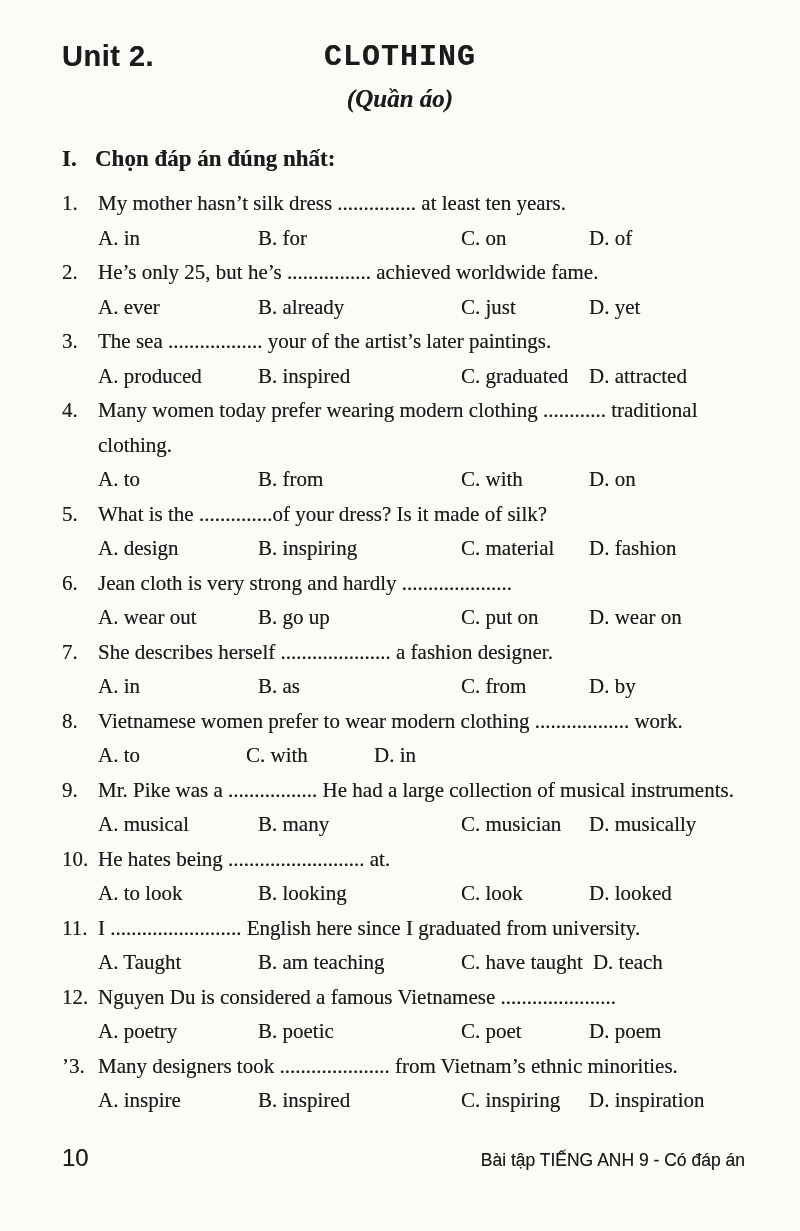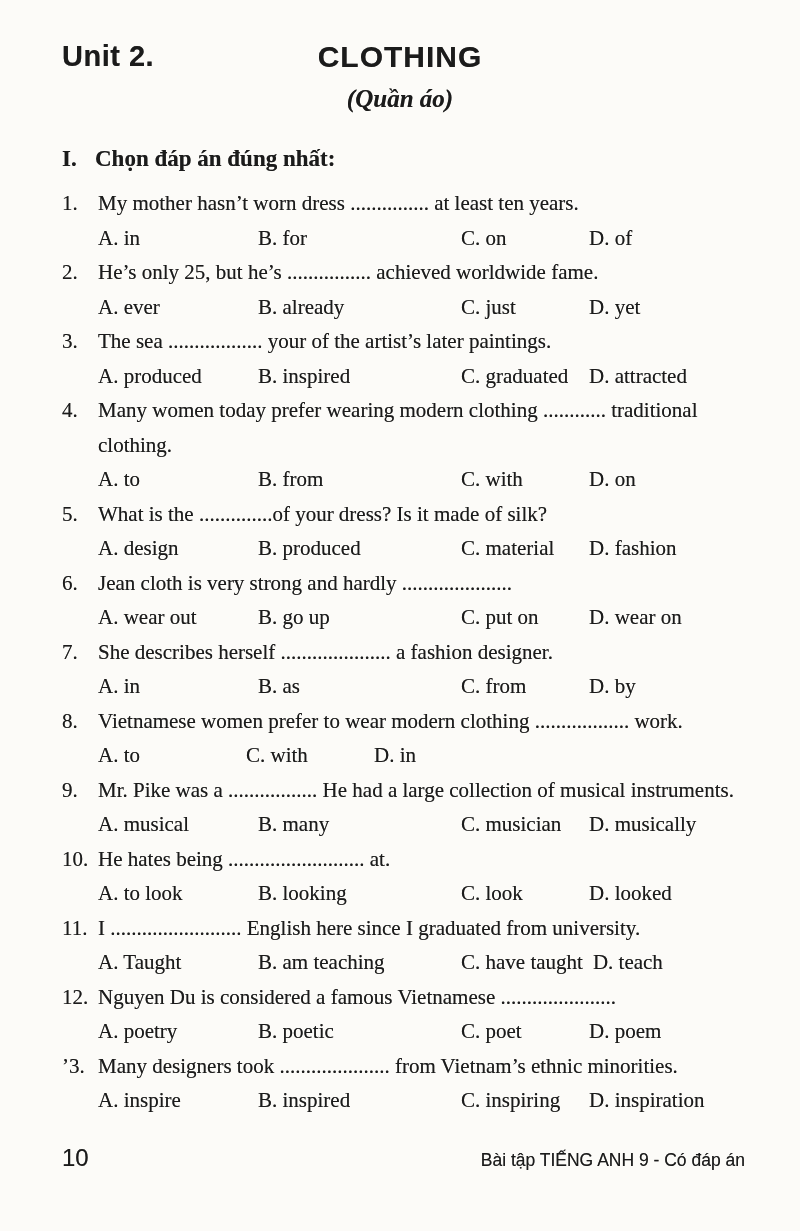--- a/index.html
+++ b/index.html
@@ -35,21 +35,21 @@
   .page-title {
     position: absolute;
     left: 0;
     top: 40px;
     width: 100%;
     margin: 0;
     text-align: center;
     font-size: 30px;
     font-weight: bold;
     letter-spacing: 1px;
-    font-family: Liberation Sans, sans-serif;
+    font-family: Liberation Mono, monospace;
   }
   .page-subtitle {
     position: absolute;
     left: 0;
     top: 85px;
     width: 100%;
     text-align: center;
     font-size: 25px;
     font-weight: bold;
     font-style: italic;
@@ -133,21 +133,21 @@
 
   <div class="section-heading">
     <span class="sec-num">I.</span>
     <span class="sec-title">Chọn đáp án đúng nhất:</span>
   </div>
 
   <main class="questions" id="questions">
   <div class="question">
     <div class="q-line">
       <span class="q-num">1.</span>
-      <span class="q-text">My mother hasn’t worn dress ............... at least ten years.</span>
+      <span class="q-text">My mother hasn’t silk dress ............... at least ten years.</span>
     </div>
     <div class="q-options">
       <span class="opt opt-a">A. in</span>
       <span class="opt opt-b">B. for</span>
       <span class="opt opt-c">C. on</span>
       <span class="opt opt-d">D.  of</span>
     </div>
   </div>
 
   <div class="question">
@@ -189,21 +189,21 @@
     </div>
   </div>
 
   <div class="question">
     <div class="q-line">
       <span class="q-num">5.</span>
       <span class="q-text">What is the ..............of your dress? Is it made of silk?</span>
     </div>
     <div class="q-options">
       <span class="opt opt-a">A. design</span>
-      <span class="opt opt-b">B. produced</span>
+      <span class="opt opt-b">B. inspiring</span>
       <span class="opt opt-c">C. material</span>
       <span class="opt opt-d">D. fashion</span>
     </div>
   </div>
 
   <div class="question">
     <div class="q-line">
       <span class="q-num">6.</span>
       <span class="q-text">Jean cloth is very strong and hardly .....................</span>
     </div>

